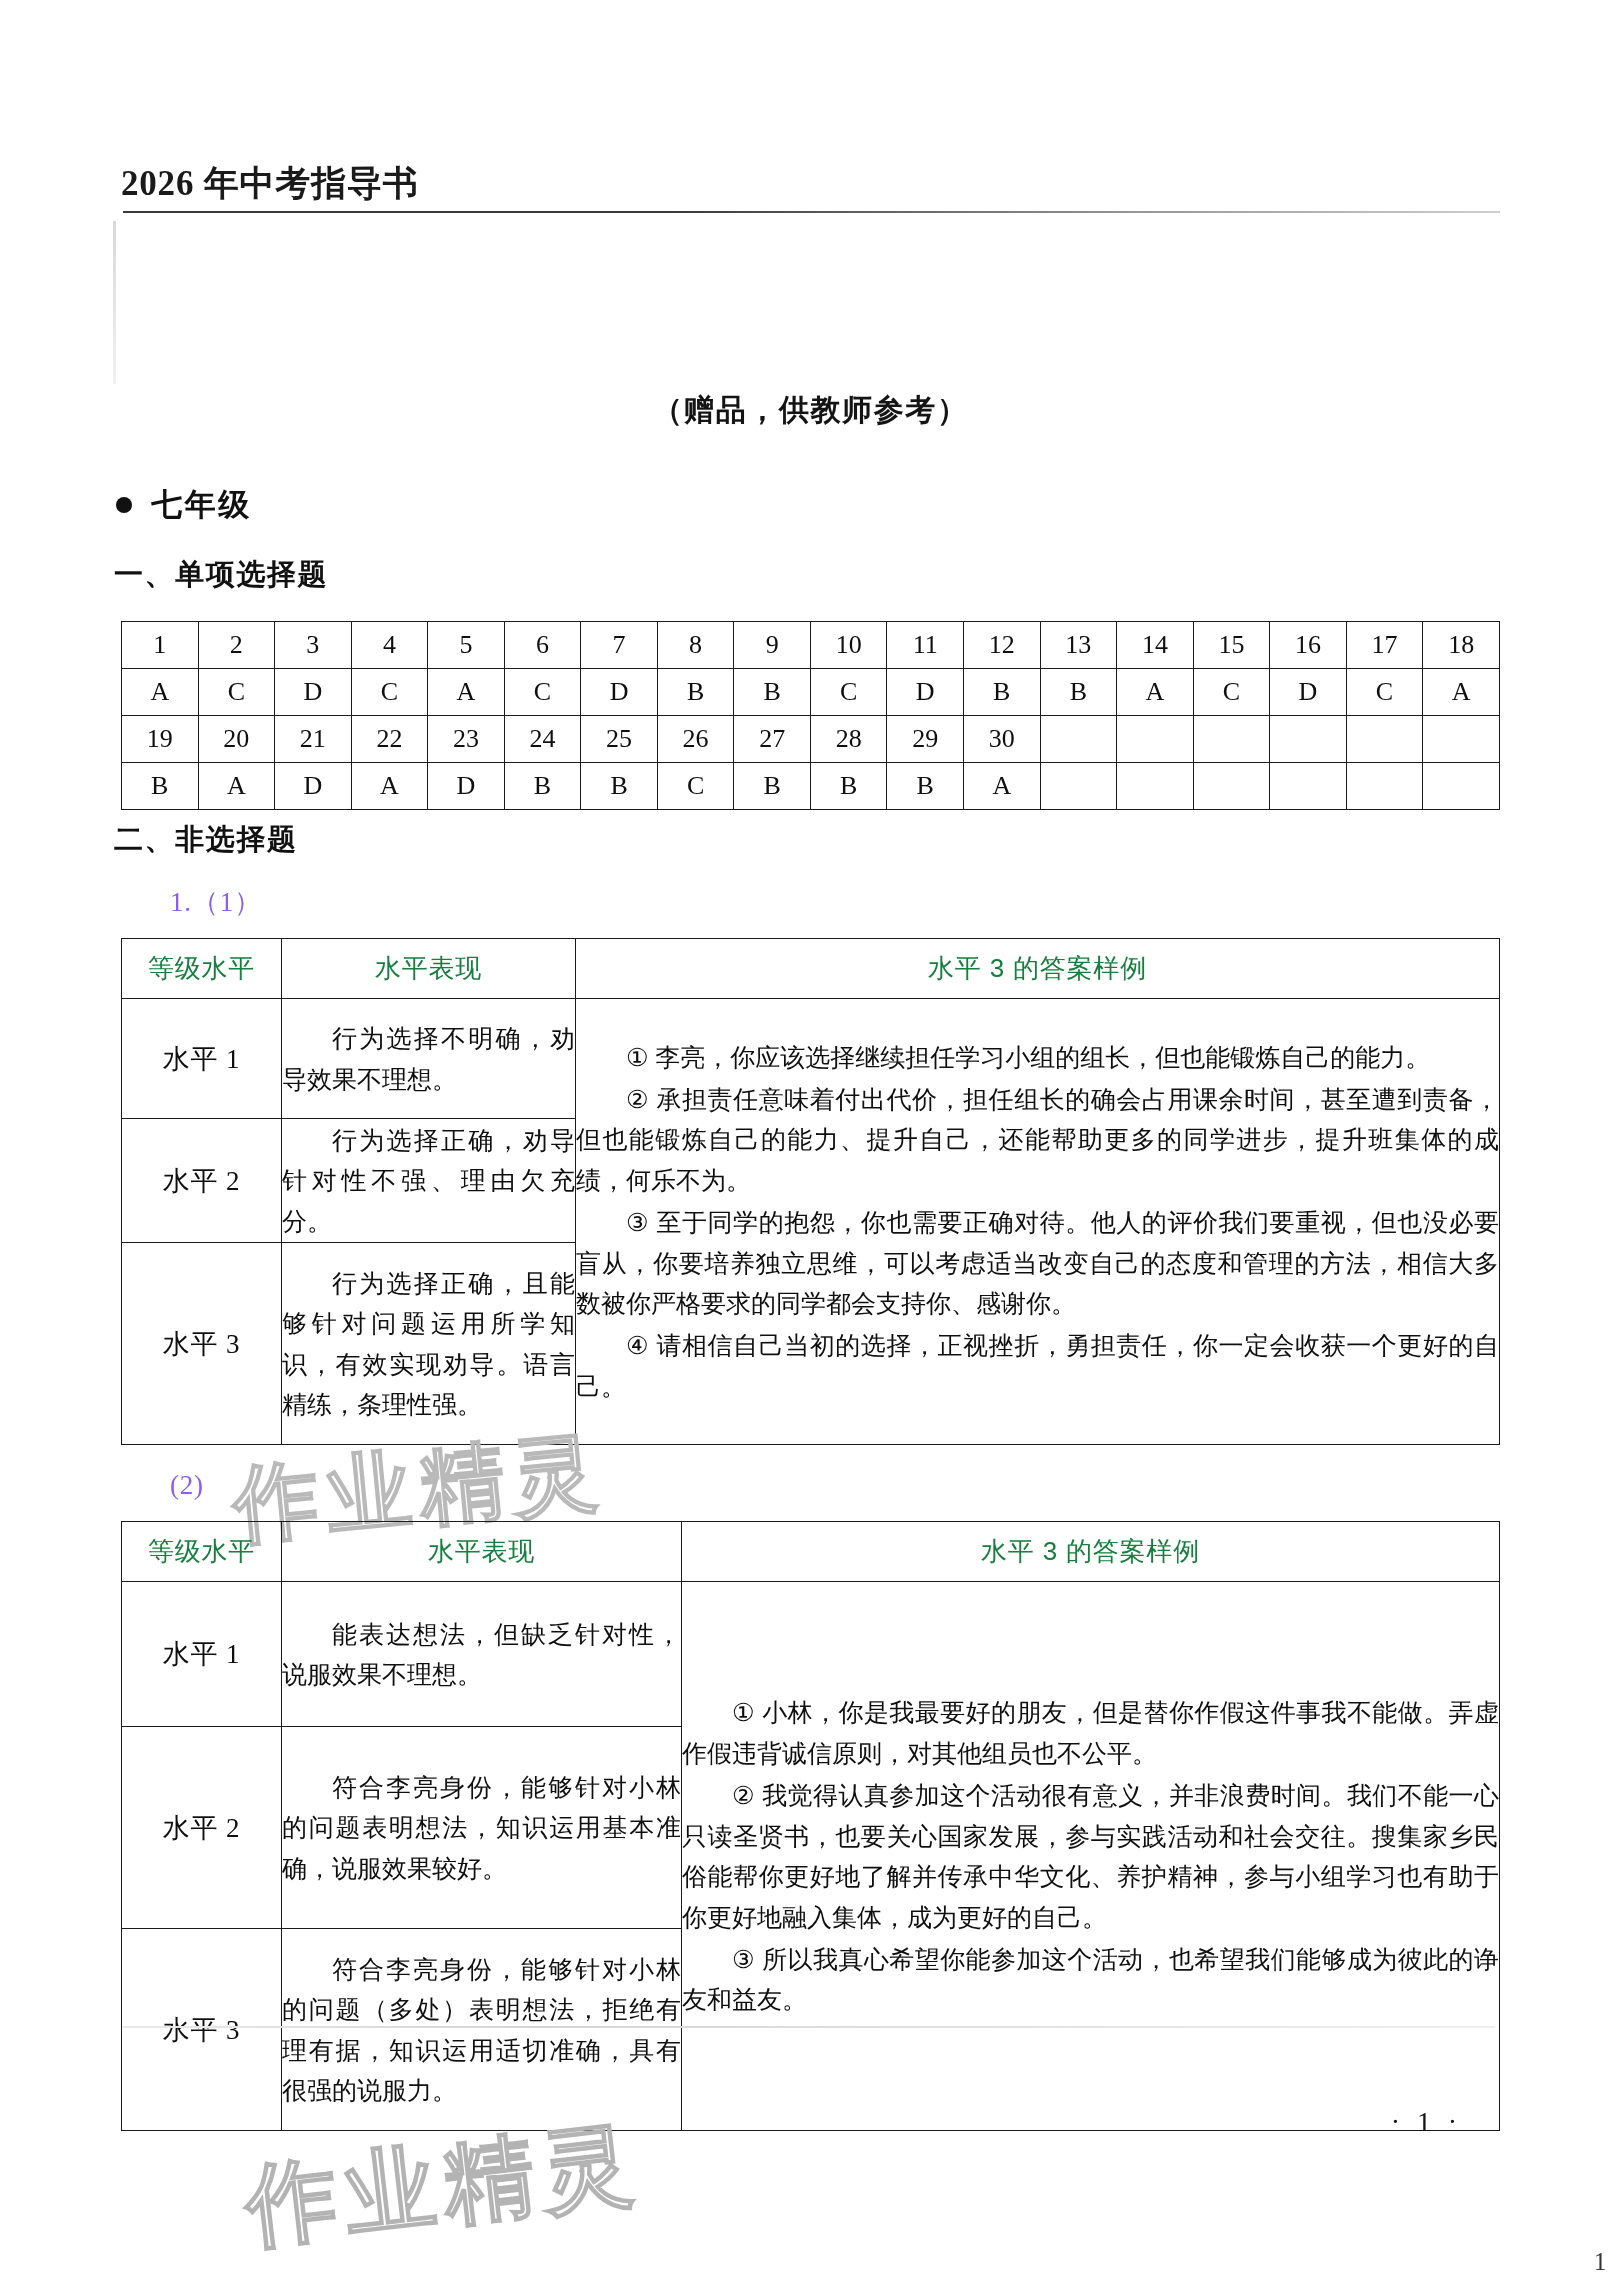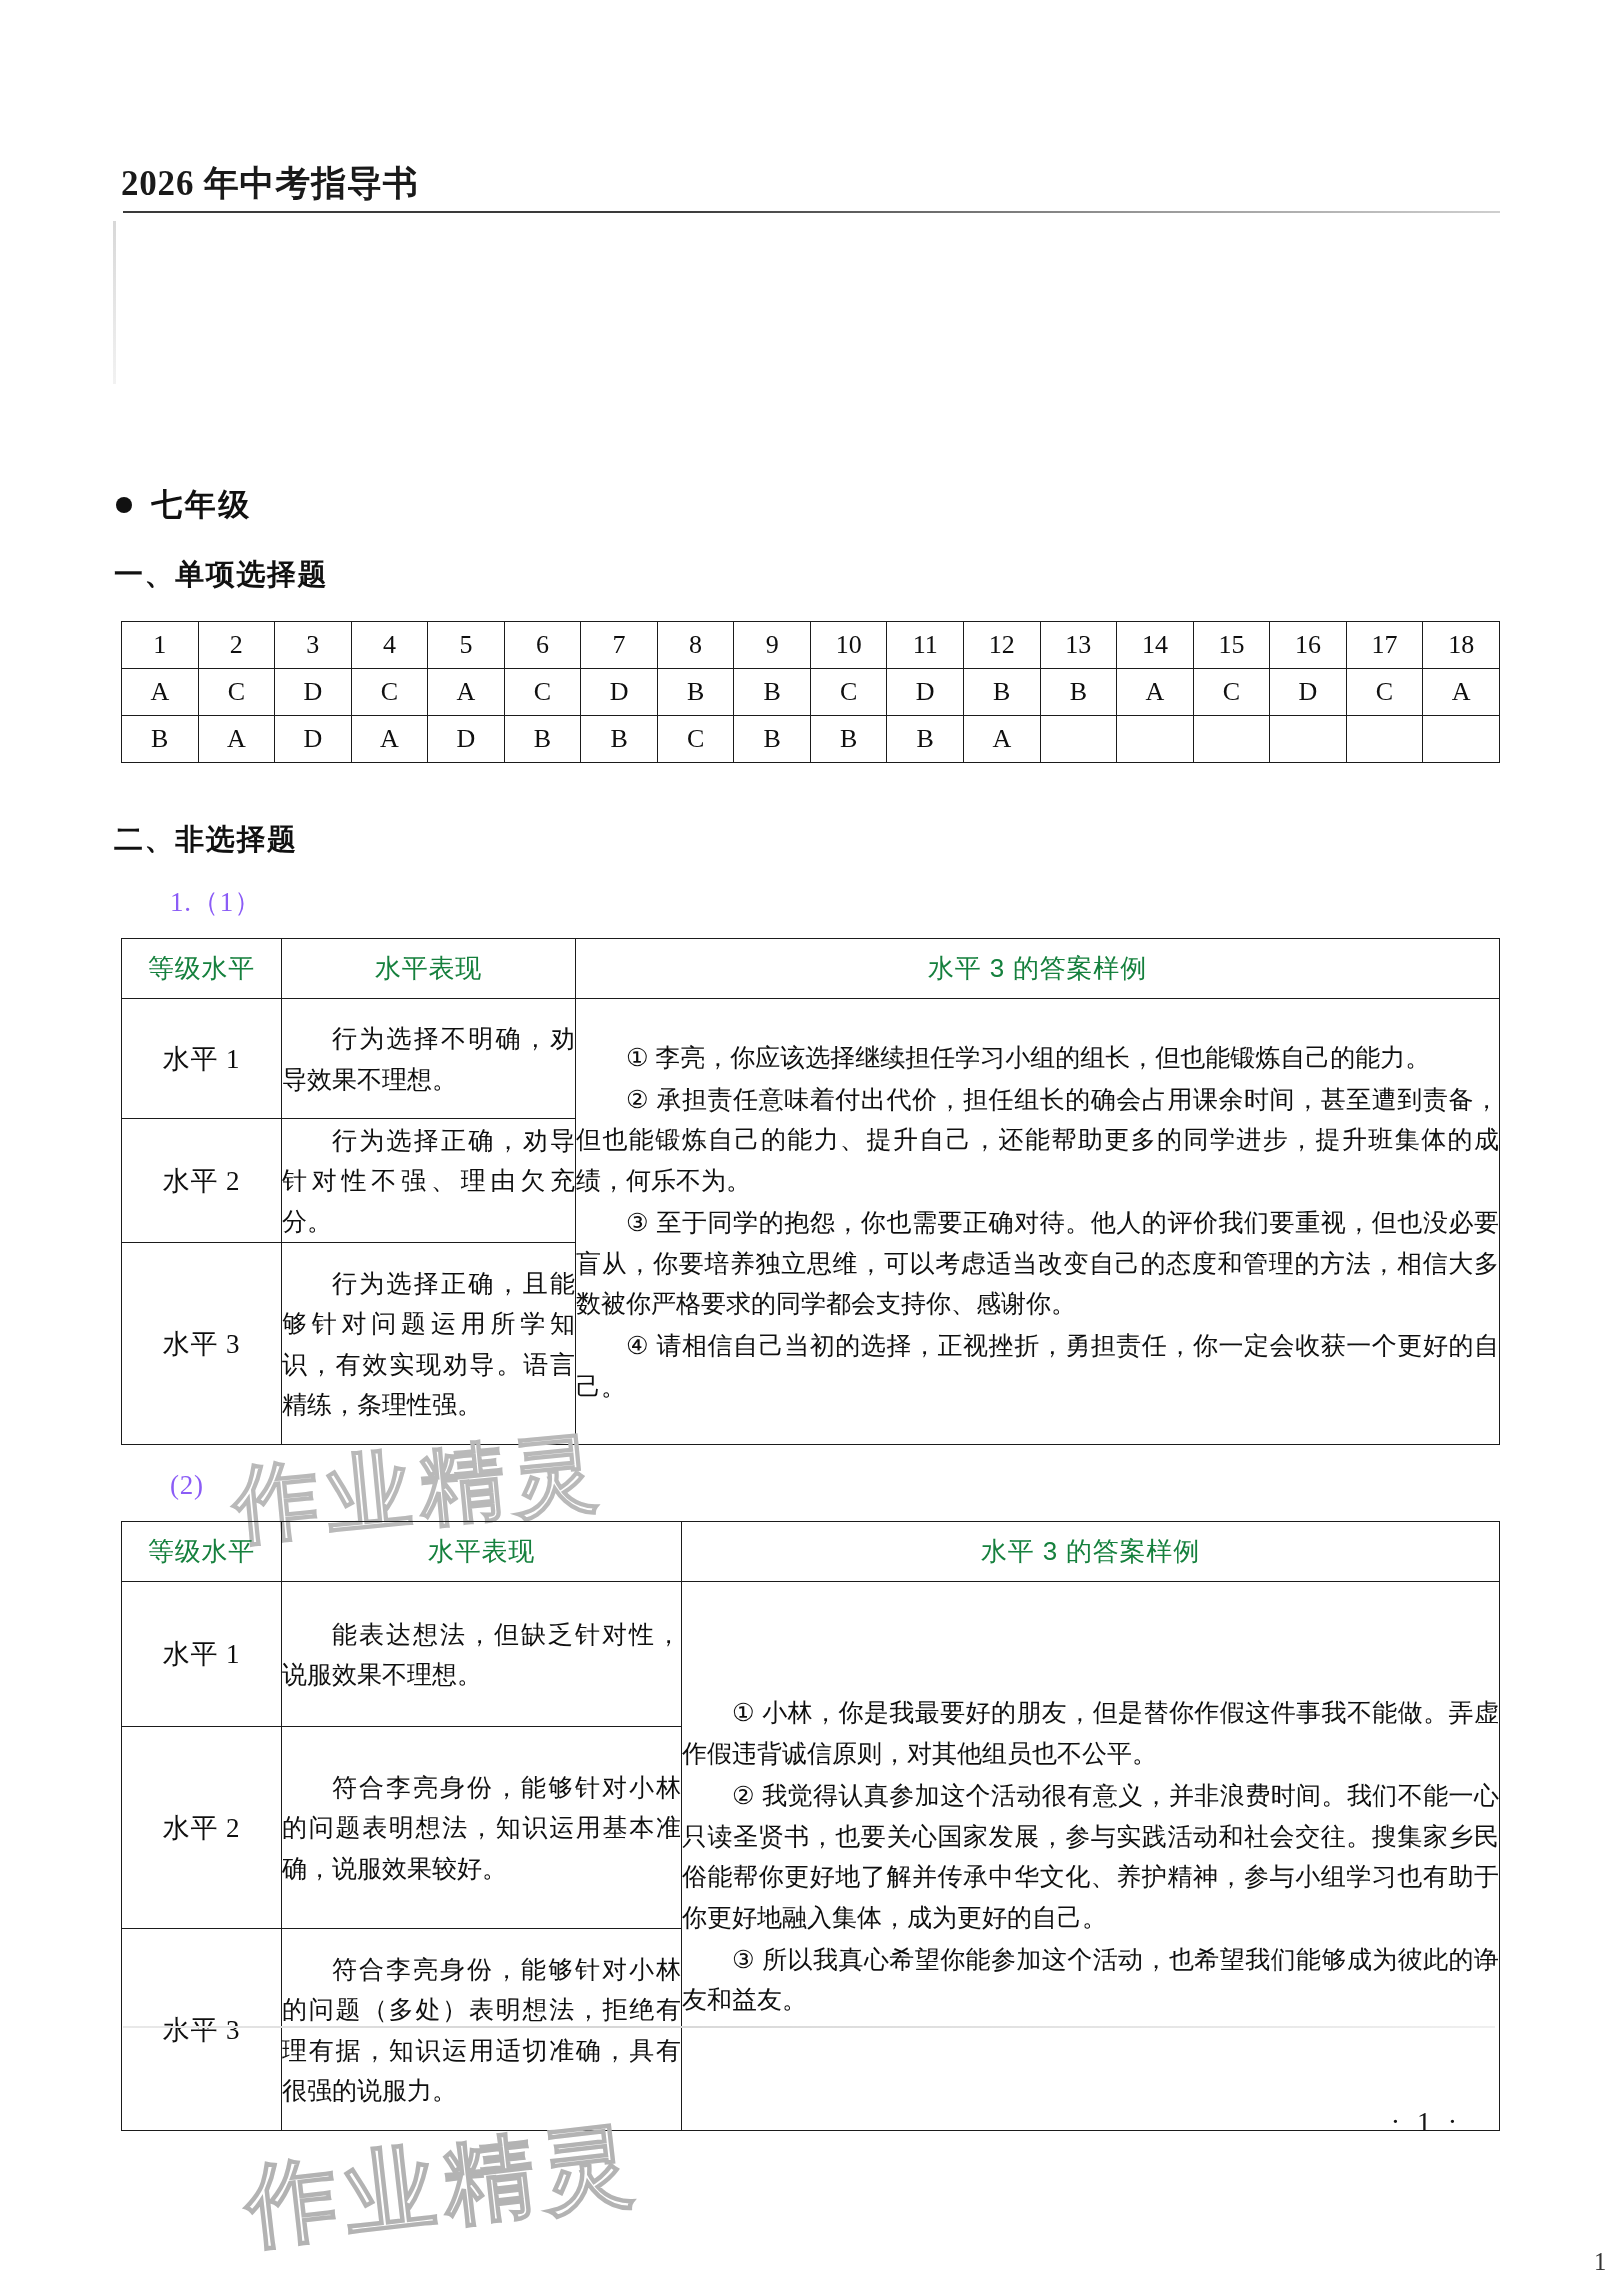--- a/index.html
+++ b/index.html
@@ -262,20 +262,21 @@
 </style>
 </head>
 <body>
 
 <div id="page">
 
   <div class="running-header">2026 年中考指导书</div>
   <div class="header-rule faded"></div>
   <div class="scan-edge"></div>
 
+  <div class="doc-subtitle">（赠品，供教师参考）</div>
 
   <div class="grade-heading">
     <span class="bullet-dot"></span>
     <span class="label">七年级</span>
   </div>
 
   <div class="section-heading" id="sec-1">一、单项选择题</div>
 
   <table class="mcq">
     <tbody>
@@ -313,20 +314,40 @@
         <td>D</td>
         <td>B</td>
         <td>B</td>
         <td>A</td>
         <td>C</td>
         <td>D</td>
         <td>C</td>
         <td>A</td>
       </tr>
       <tr>
+        <td>19</td>
+        <td>20</td>
+        <td>21</td>
+        <td>22</td>
+        <td>23</td>
+        <td>24</td>
+        <td>25</td>
+        <td>26</td>
+        <td>27</td>
+        <td>28</td>
+        <td>29</td>
+        <td>30</td>
+        <td class="empty"></td>
+        <td class="empty"></td>
+        <td class="empty"></td>
+        <td class="empty"></td>
+        <td class="empty"></td>
+        <td class="empty"></td>
+      </tr>
+      <tr>
         <td>B</td>
         <td>A</td>
         <td>D</td>
         <td>A</td>
         <td>D</td>
         <td>B</td>
         <td>B</td>
         <td>C</td>
         <td>B</td>
         <td>B</td>

